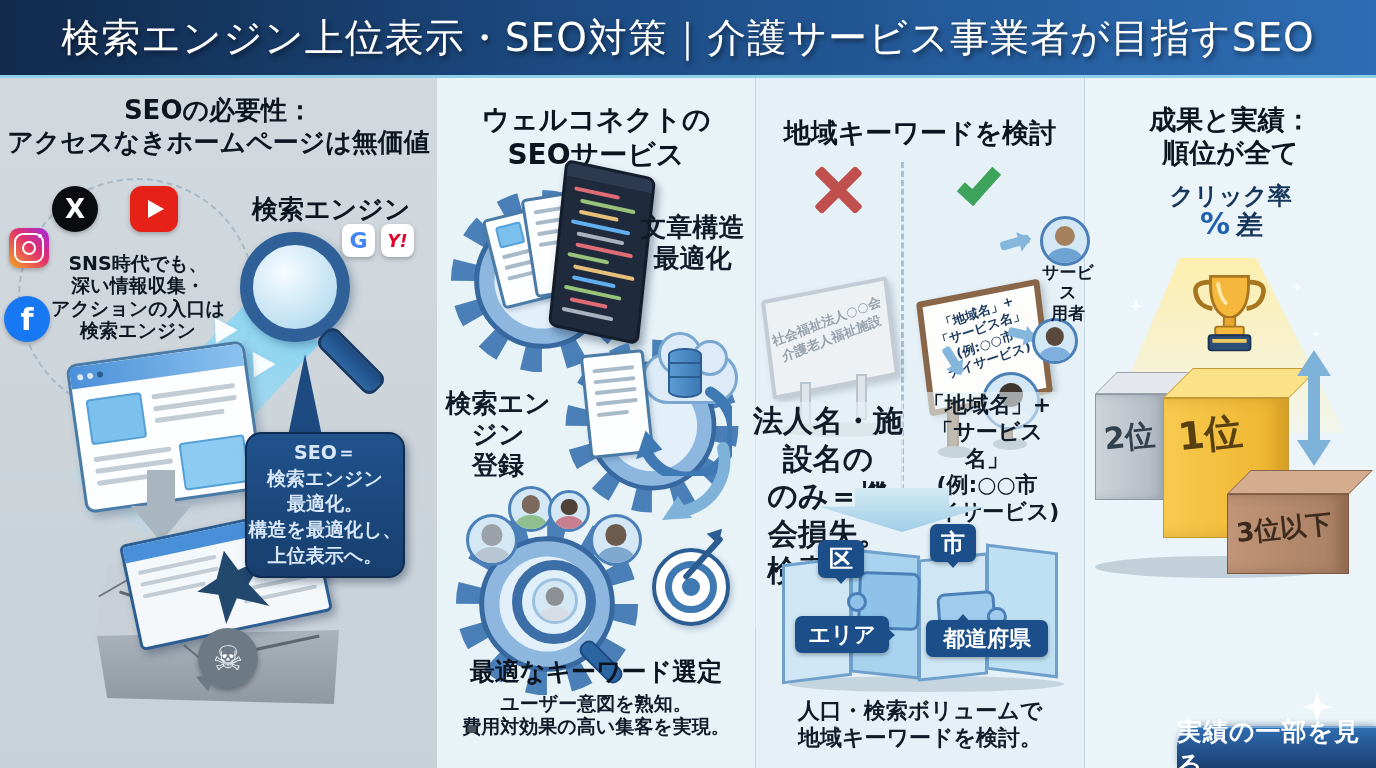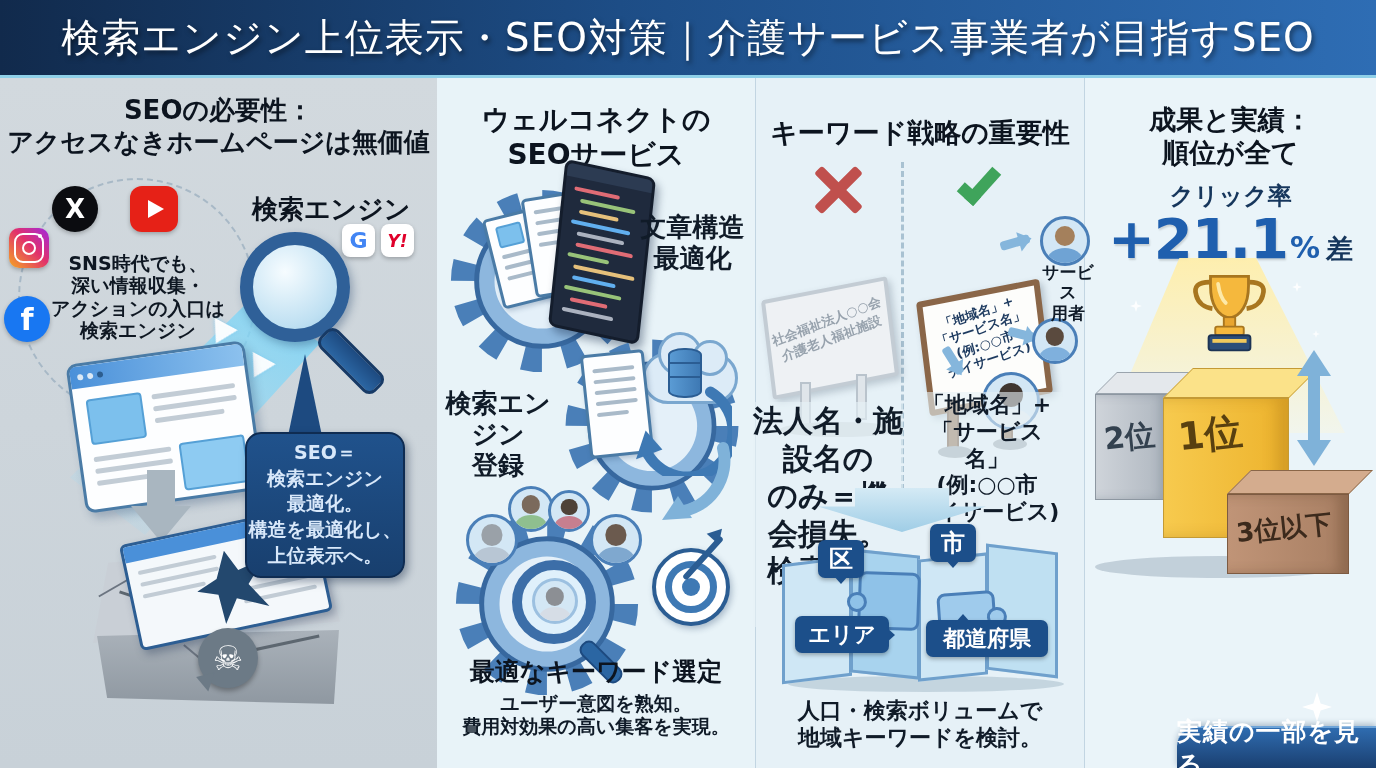--- a/index.html
+++ b/index.html
@@ -271,21 +271,21 @@
     <div style="position:absolute;inset:9px;border-radius:50%;background:#fff;border:7px solid #3e79b4"></div>
     <div style="position:absolute;inset:26px;border-radius:50%;background:#3e79b4"></div>
   </div>
   <div class="abs" style="left:700px;top:530px;width:6px;height:56px;background:#2b5d93;border-radius:3px;transform:rotate(42deg)"></div>
   <div class="abs" style="left:712px;top:520px;width:0;height:0;border:8px solid transparent;border-bottom:14px solid #2b5d93;transform:rotate(42deg)"></div>
 
   <div class="abs ttl" style="left:437px;top:656px;width:318px;font-size:25px">最適なキーワード選定</div>
   <div class="abs cap pre ctr" style="left:437px;top:692px;width:318px;font-size:19px;line-height:1.22">ユーザー意図を熟知。
 費用対効果の高い集客を実現。</div>
 
-  <div class="abs ttl" style="left:755px;top:116px;width:330px;font-size:27px">キーワード戦略の重要性</div>
+  <div class="abs ttl" style="left:755px;top:116px;width:330px;font-size:27px">地域キーワードを検討</div>
 
   <div class="abs" style="left:901px;top:162px;height:328px;border-left:3px dashed #a9c2d2"></div>
 
   <div class="abs" style="left:812px;top:164px;width:52px;height:52px">
     <div style="position:absolute;left:21px;top:-3px;width:11px;height:58px;background:#c0504d;border-radius:3px;transform:rotate(45deg)"></div>
     <div style="position:absolute;left:21px;top:-3px;width:11px;height:58px;background:#c0504d;border-radius:3px;transform:rotate(-45deg)"></div>
   </div>
 
   <div class="abs" style="left:958px;top:172px;width:42px;height:22px;border-left:12px solid #3fa45b;border-bottom:12px solid #3fa45b;transform:rotate(-48deg)"></div>
 
@@ -364,21 +364,20 @@
     </div>
 
   <div class="abs cap pre ctr" style="left:755px;top:698px;width:330px;font-size:22px;line-height:1.22">人口・検索ボリュームで
 地域キーワードを検討。</div>
 
   <div class="abs cap ctr" style="left:1085px;top:180px;width:291px;font-size:24px;color:#16365c">クリック率</div>
 
   <div class="abs ttl pre" style="left:1085px;top:103px;width:291px;font-size:27px">成果と実績：
 順位が全て</div>
   <div class="abs" style="left:1085px;top:206px;width:291px;display:flex;align-items:baseline;justify-content:center">
-    <span style="font-size:56px;font-weight:bold;color:#1f5fae;letter-spacing:-1px;text-shadow:1px 2px 2px rgba(0,0,0,.15)">+21.1</span>
     <span style="font-size:30px;font-weight:bold;color:#1f5fae;margin-left:2px">%</span>
     <span style="font-size:27px;font-weight:bold;color:#16365c;margin-left:6px">差</span>
   </div>
 
   <div class="abs" style="left:1105px;top:258px;width:240px;height:175px;background:linear-gradient(rgba(255,238,170,.95),rgba(255,247,214,.35));clip-path:polygon(31% 0,63% 0,100% 100%,0 100%)"></div>
   <div class="abs sparkle" style="left:1130px;top:300px;width:12px;height:12px;opacity:.9"></div>
   <div class="abs sparkle" style="left:1292px;top:282px;width:10px;height:10px;opacity:.9"></div>
   <div class="abs sparkle" style="left:1312px;top:330px;width:8px;height:8px;opacity:.8"></div>
 
   <div class="abs" style="left:1095px;top:556px;width:250px;height:22px;background:rgba(120,140,160,.35);border-radius:50%"></div>

